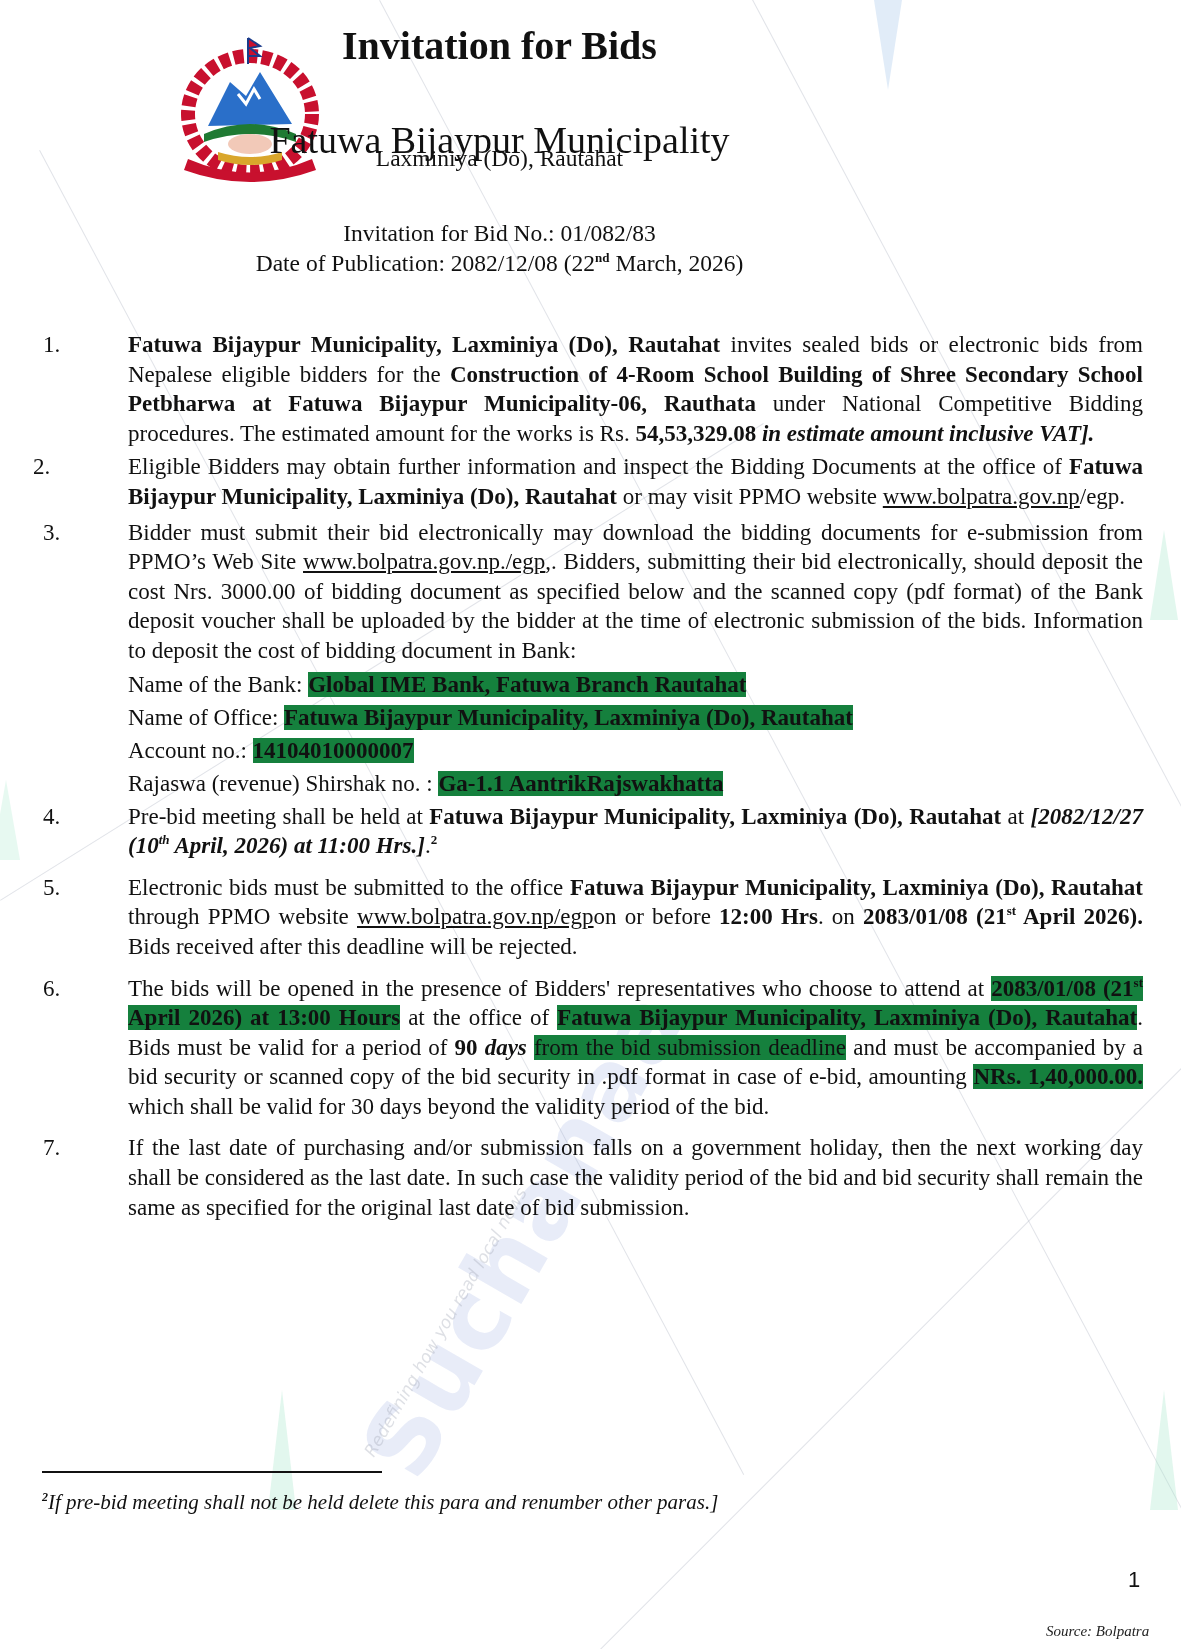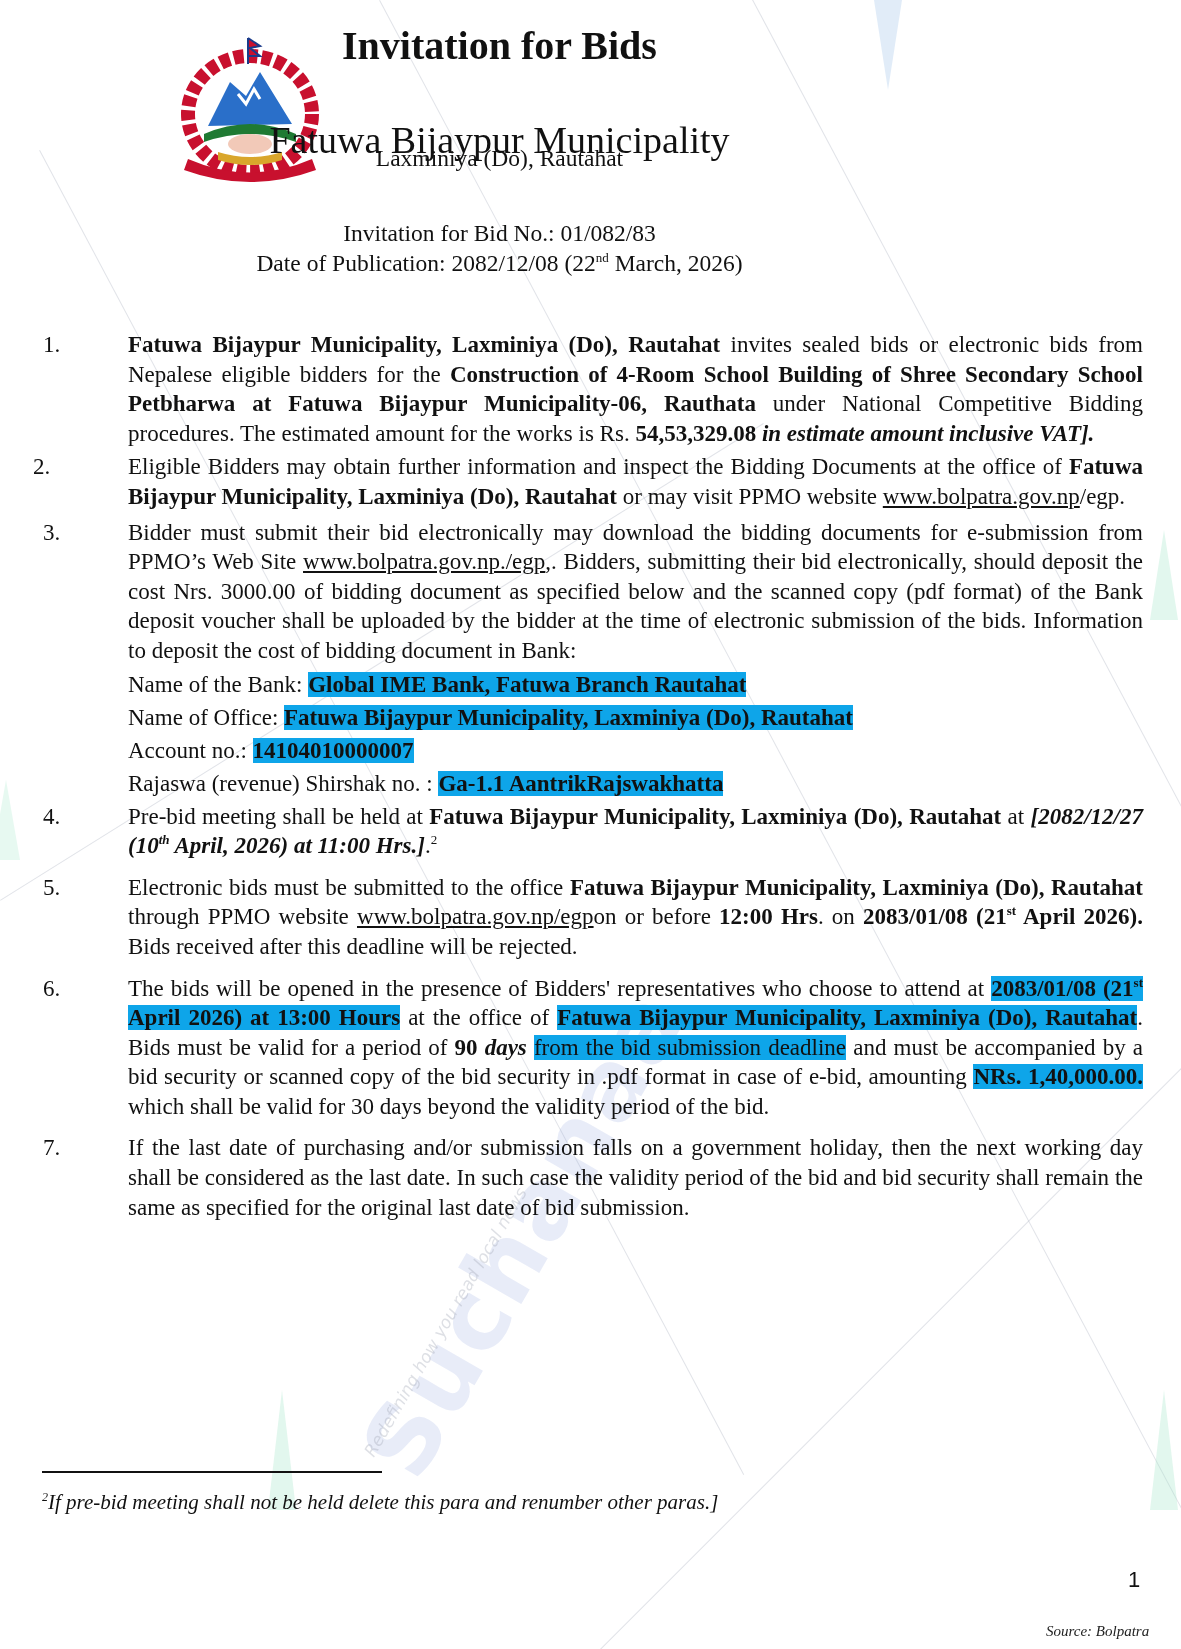--- a/index.html
+++ b/index.html
@@ -20,24 +20,24 @@
   .org { top:94px; font-size:38px;margin-top:24px; }
   .addr { top:145px; font-size:23.5px; }
   .ifb-no { top:220px; font-size:23.5px; }
   .pub-date { top:250px; font-size:23.5px; }
 
   .items { position:absolute; left:0; top:330px; width:1181px; }
   .item { position:relative; }
   .num { position:absolute; left:43px; font-size:23px; line-height:29.6px; }
   .txt { margin-left:128px; width:1015px; font-size:23px; line-height:29.6px; text-align:justify; }
   .txt b { font-weight:bold; }
-  .hl { background:#0ea5e9; }
+  .hl { background:#15803d; }
   .link { text-decoration:underline; }
   .bank-line { line-height:33px; font-size:23px; text-align:left; }
-  sup { font-size:13px; line-height:0; vertical-align:super; }
+  sup { font-size:13px; line-height:0; vertical-align:super;font-weight:bold; }
 
   .footline { position:absolute; left:42px; top:1471px; width:340px; height:2px; background:#111; }
   .footnote { position:absolute; left:42px; top:1490px; font-size:21px; font-style:italic; }
   .footnote sup { font-size:12px; }
   .pagenum { position:absolute; left:1128px; top:1567px; font-family:"Liberation Sans", sans-serif; font-size:22px; }
   .source { position:absolute; left:1046px; top:1623px; font-family:Liberation Serif, serif; font-style:italic; font-size:15px; color:#222; }
 </style>
 </head>
 <body>
 

